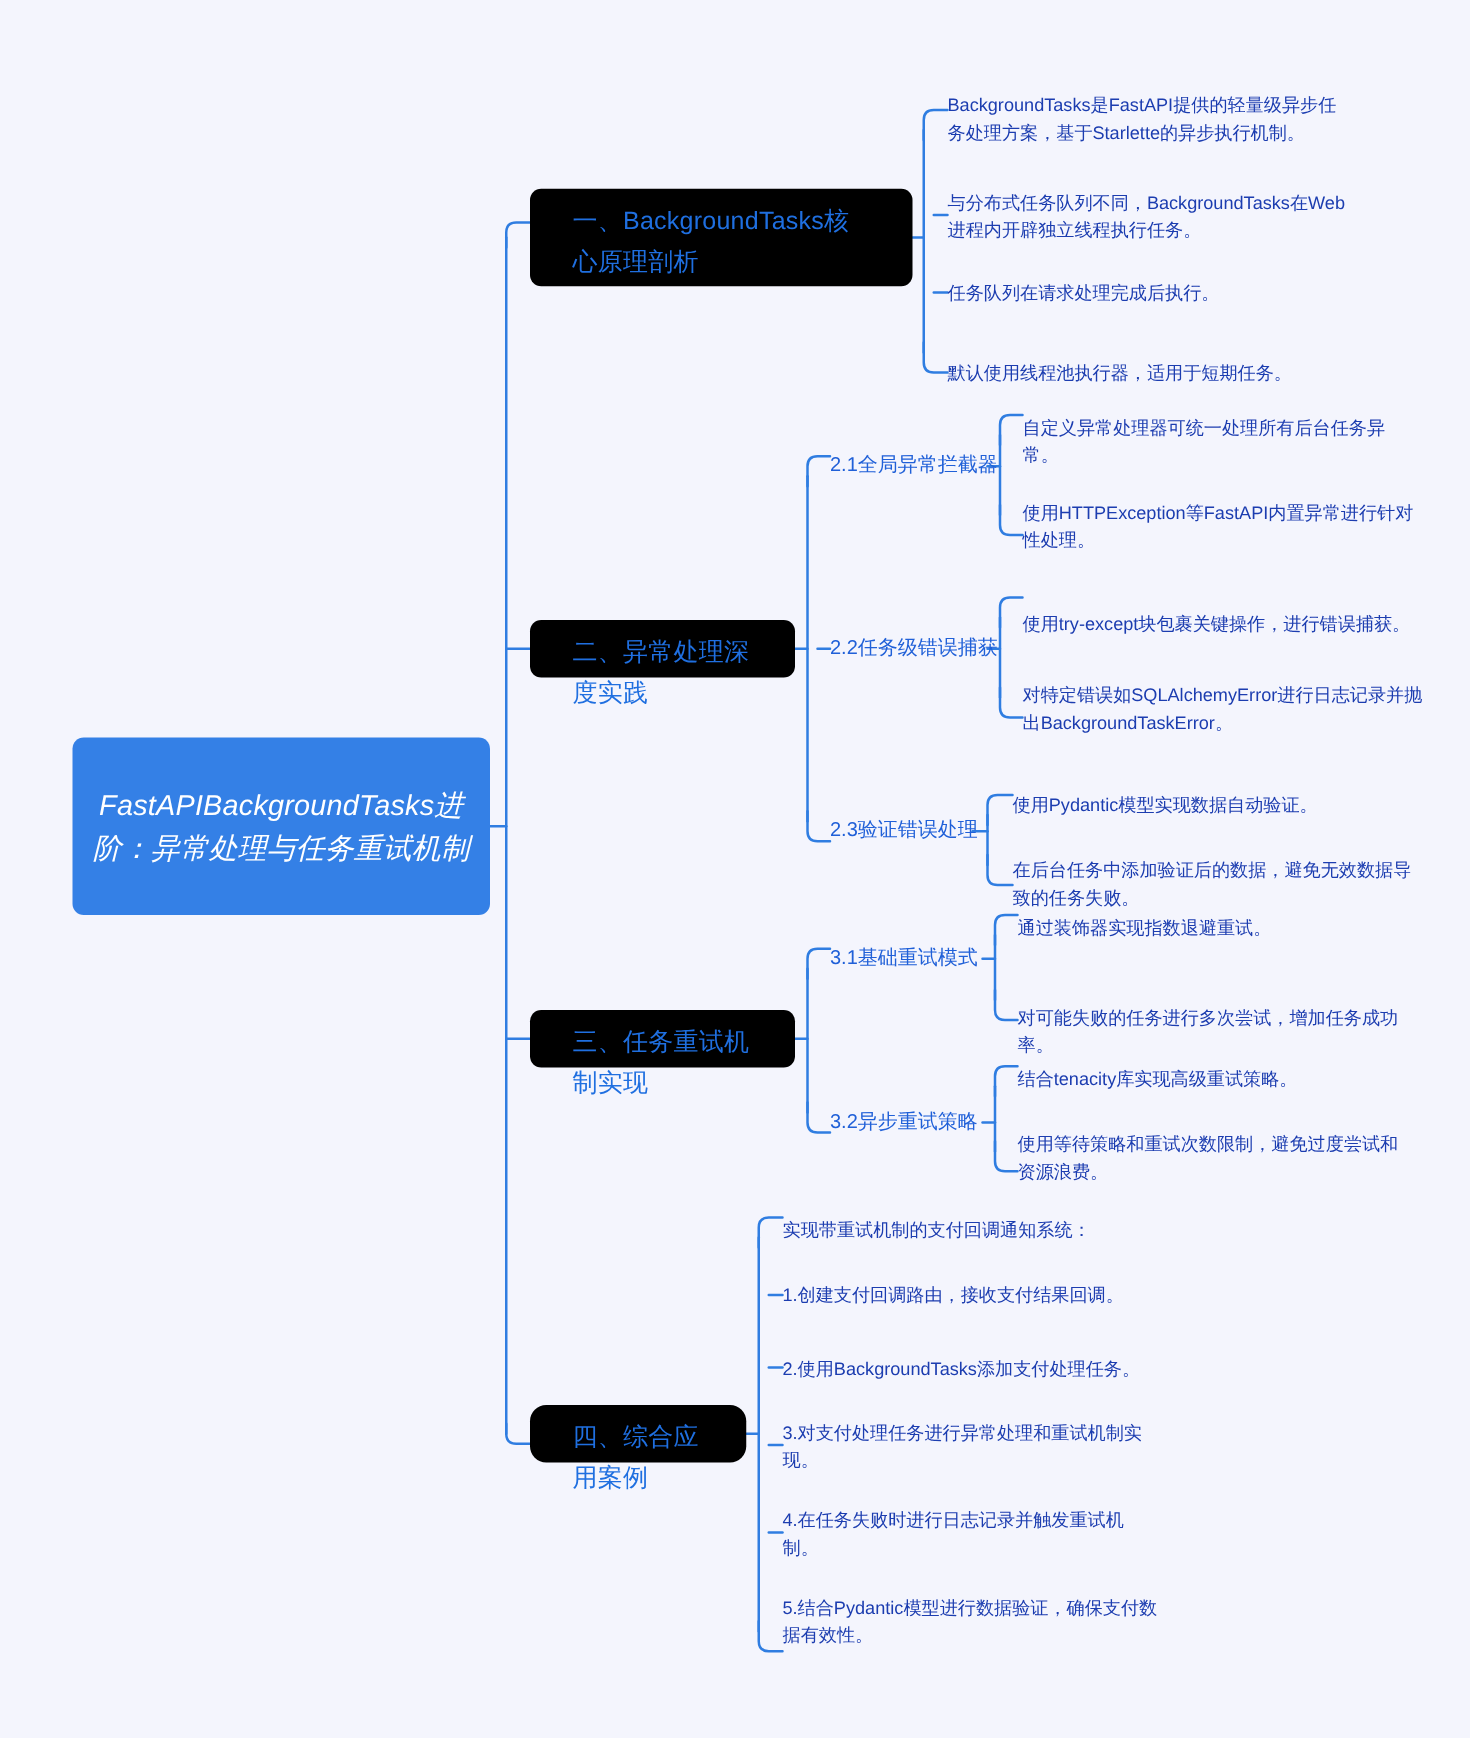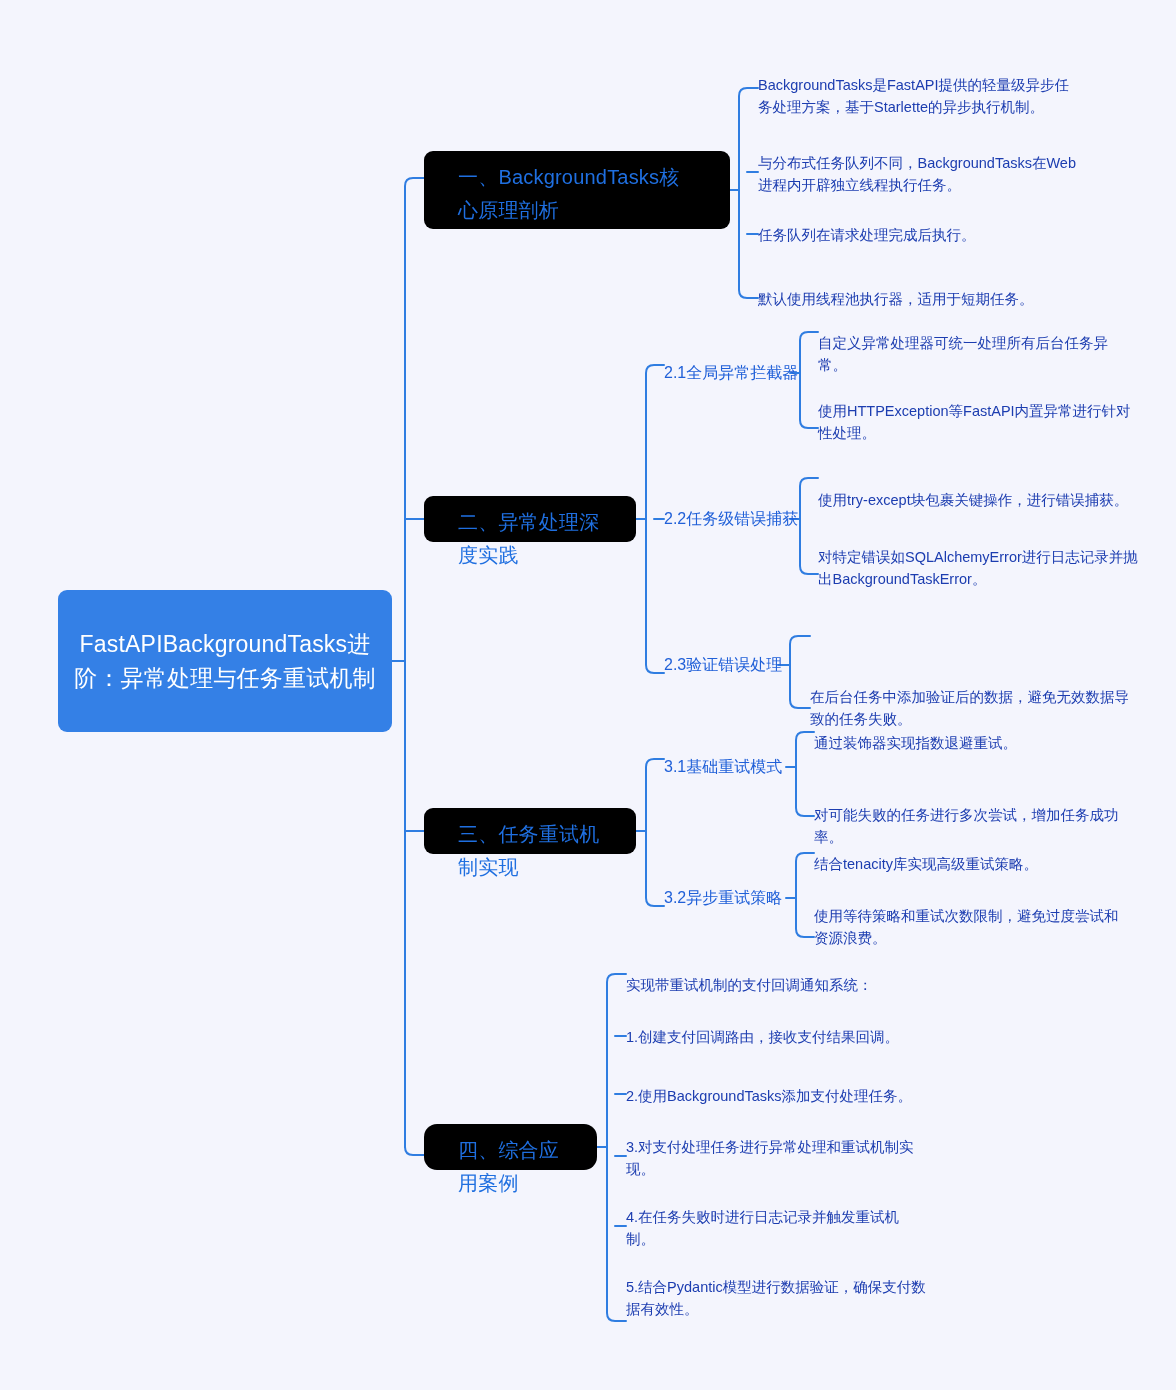--- a/index.html
+++ b/index.html
@@ -39,20 +39,21 @@
     border-radius: 9px;
     color: #ffffff;
     display: flex;
     align-items: center;
     justify-content: center;
     text-align: center;
     font-size: 23px;
     line-height: 34px;
     padding: 10px 14px;
     letter-spacing: .2px;
+    font-style: italic;
   }
   
   .lvl1 {
     background: #000000;
     border-radius: 9px;
     color: #1f6fe0;
     font-size: 20px;
     line-height: 33px;
     padding: 10px 34px;
     display: flex;
@@ -190,20 +191,23 @@
   <div class="node leaf" style="left:818px; top:476px; width:316px; height:48px;">
     <span>使用try-except块包裹关键操作，进行错误捕获。</span>
   </div>
   <div class="node leaf" style="left:818px; top:544px; width:320px; height:48px;">
     <span>对特定错误如SQLAlchemyError进行日志记录并抛出BackgroundTaskError。</span>
   </div>
 
   <div class="node lvl2" style="left:664px; top:653px; width:114px; height:24px;">
     <span>2.3验证错误处理</span>
   </div>
+  <div class="node leaf" style="left:810px; top:632px; width:316px; height:26px;">
+    <span>使用Pydantic模型实现数据自动验证。</span>
+  </div>
   <div class="node leaf" style="left:810px; top:684px; width:324px; height:48px;">
     <span>在后台任务中添加验证后的数据，避免无效数据导致的任务失败。</span>
   </div>
 
   <div class="node lvl1 center" style="left:424px; top:808px; width:212px; height:46px;">
     <span>三、任务重试机制实现</span>
   </div>
 
   <div class="node lvl2" style="left:664px; top:755px; width:122px; height:24px;">
     <span>3.1基础重试模式</span>

